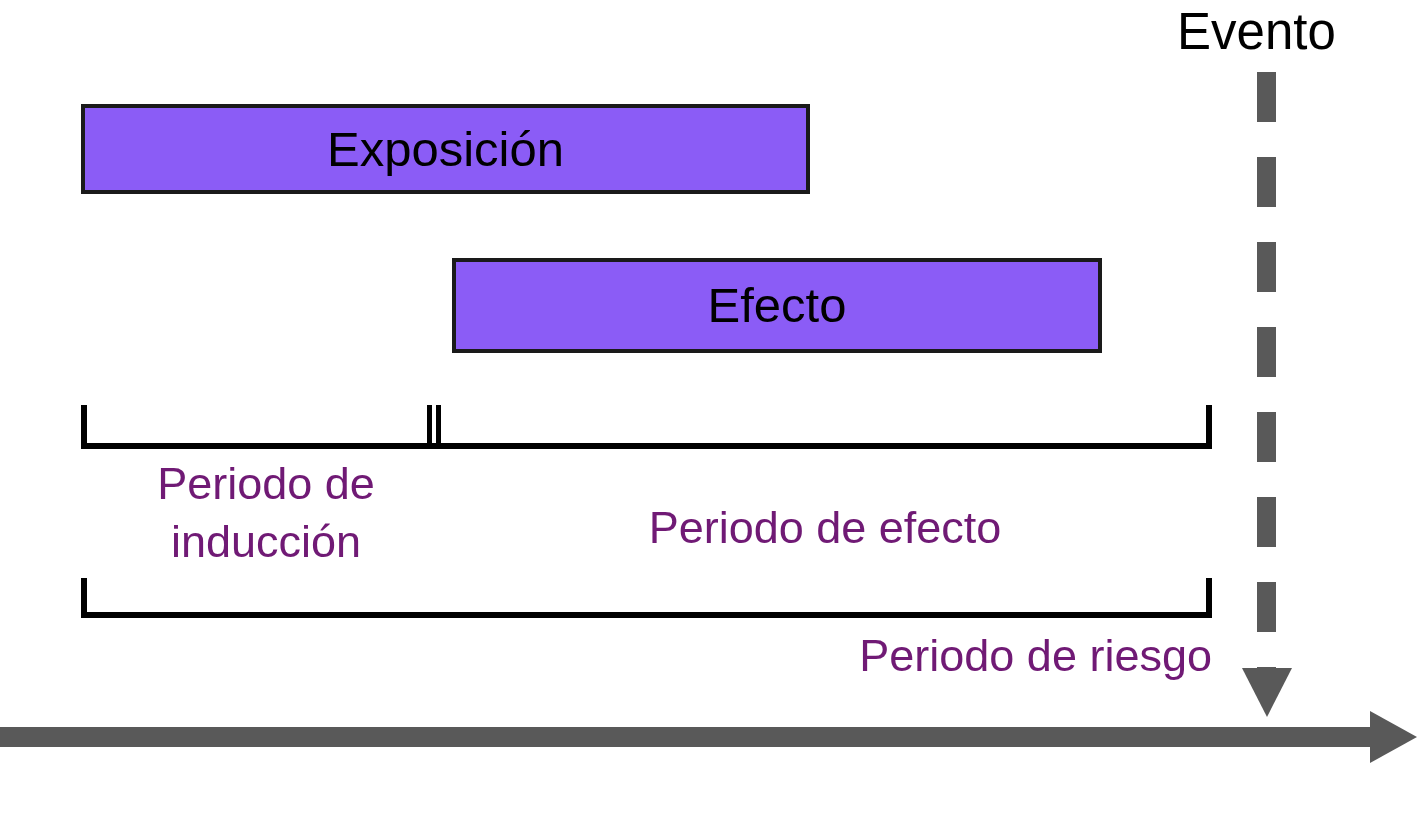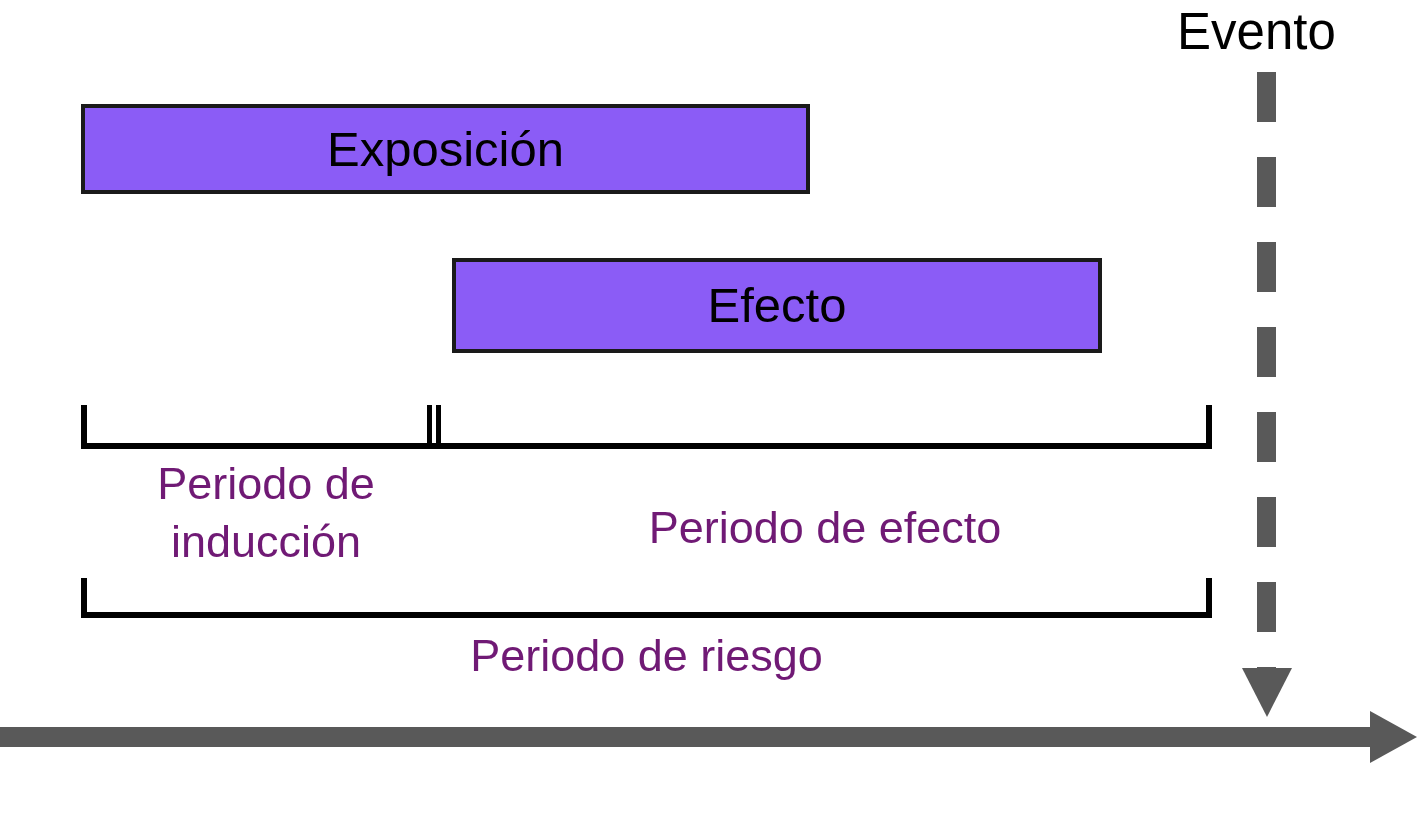--- a/index.html
+++ b/index.html
@@ -102,20 +102,21 @@
   #label-effect-period {
     left: 440px;
     top: 455px;
     width: 770px;
     margin-top: 44px;
   }
   #label-risk-period {
     left: 81px;
     top: 627px;
     width: 1131px;
+    text-align: right;
   }
 
   
   #event-line {
     position: absolute;
     left: 1257px;
     top: 72px;
     width: 19px;
     height: 600px;
     background-image: linear-gradient(

